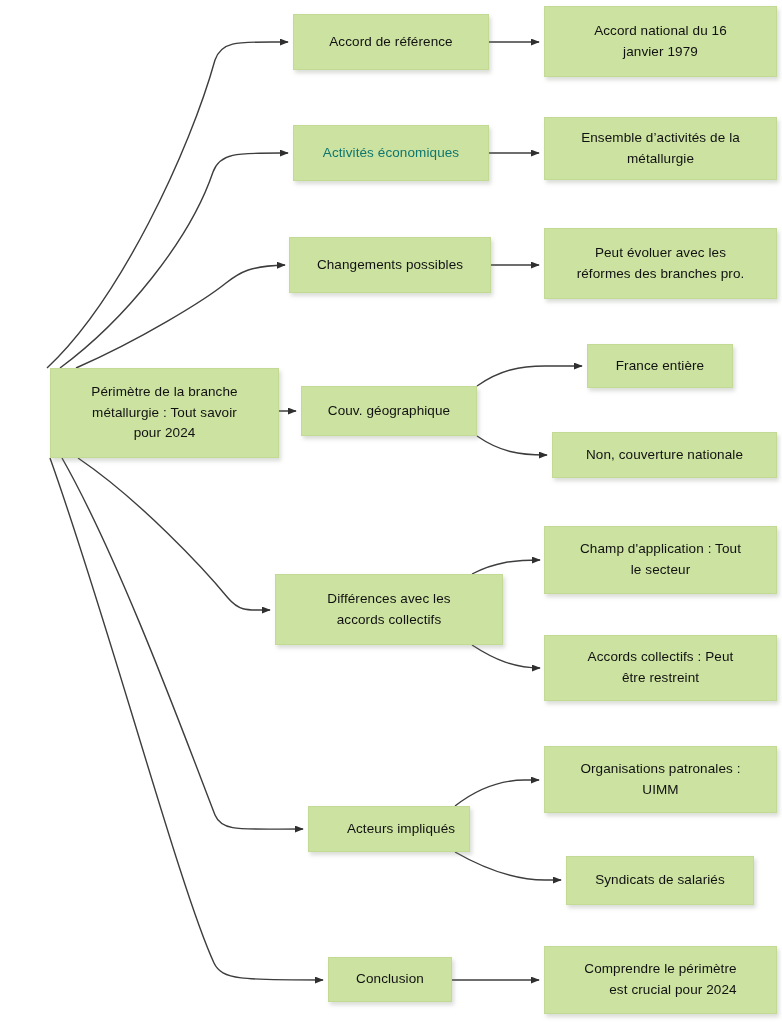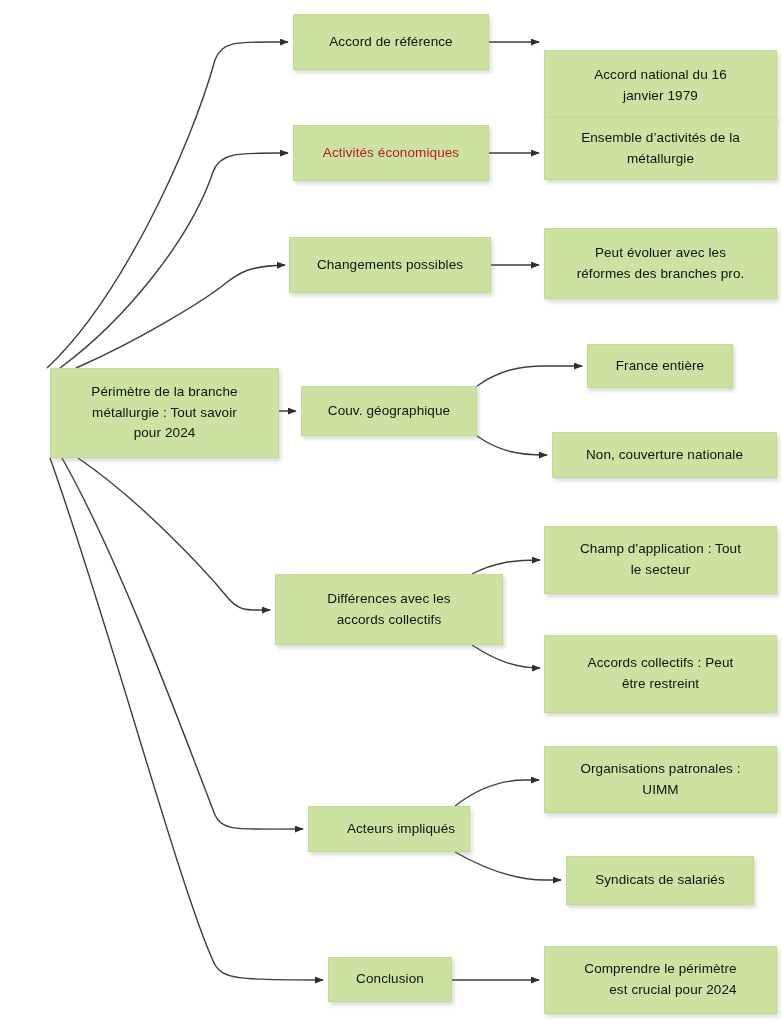--- a/index.html
+++ b/index.html
@@ -77,36 +77,36 @@
         <path d="M 455,852 C 490,872 520,880 545,880 L 561,880" marker-end="url(#arrowhead)" stroke="#3d3d3d"></path>
         <path d="M 452,980 L 539,980" marker-end="url(#arrowhead)" stroke="#3d3d3d"></path>
       </g>
   </svg>
 
   <div id="node-layer">
       <div class="node root" style="left: 6px; top: 368px; width: 229px; height: 90px; background: rgb(204, 226, 160); border-color: rgb(195, 218, 148); color: rgb(17, 17, 17); margin-left: 44px;">Périmètre de la branche
 métallurgie : Tout savoir
 pour 2024</div>
       <div class="node" style="left: 293px; top: 14px; width: 196px; height: 56px; background: rgb(204, 226, 160); border-color: rgb(195, 218, 148); color: rgb(17, 17, 17);">Accord de référence</div>
-      <div class="node" style="left: 544px; top: 6px; width: 233px; height: 71px; background: rgb(204, 226, 160); border-color: rgb(195, 218, 148); color: rgb(17, 17, 17); margin-top: 44px;">Accord national du 16
+      <div class="node" style="left: 544px; top: 6px; width: 233px; height: 71px; background: rgb(204, 226, 160); border-color: rgb(195, 218, 148); color: rgb(17, 17, 17);">Accord national du 16
 janvier 1979</div>
-      <div class="node" style="left: 293px; top: 125px; width: 196px; height: 56px; background: rgb(204, 226, 160); border-color: rgb(195, 218, 148); color: #b91c1c;">Activités économiques</div>
+      <div class="node" style="left: 293px; top: 125px; width: 196px; height: 56px; background: rgb(204, 226, 160); border-color: rgb(195, 218, 148); color: #0f766e;">Activités économiques</div>
       <div class="node" style="left: 544px; top: 117px; width: 233px; height: 63px; background: rgb(204, 226, 160); border-color: rgb(195, 218, 148); color: rgb(17, 17, 17);">Ensemble d’activités de la
 métallurgie</div>
       <div class="node" style="left: 289px; top: 237px; width: 202px; height: 56px; background: rgb(204, 226, 160); border-color: rgb(195, 218, 148); color: rgb(17, 17, 17);">Changements possibles</div>
       <div class="node" style="left: 544px; top: 228px; width: 233px; height: 71px; background: rgb(204, 226, 160); border-color: rgb(195, 218, 148); color: rgb(17, 17, 17);">Peut évoluer avec les
 réformes des branches pro.</div>
       <div class="node" style="left: 301px; top: 386px; width: 176px; height: 50px; background: rgb(204, 226, 160); border-color: rgb(195, 218, 148); color: rgb(17, 17, 17);">Couv. géographique</div>
       <div class="node" style="left: 587px; top: 344px; width: 146px; height: 44px; background: rgb(204, 226, 160); border-color: rgb(195, 218, 148); color: rgb(17, 17, 17);">France entière</div>
       <div class="node" style="left: 552px; top: 432px; width: 225px; height: 46px; background: rgb(204, 226, 160); border-color: rgb(195, 218, 148); color: rgb(17, 17, 17);">Non, couverture nationale</div>
       <div class="node" style="left: 275px; top: 574px; width: 228px; height: 71px; background: rgb(204, 226, 160); border-color: rgb(195, 218, 148); color: rgb(17, 17, 17);">Différences avec les
 accords collectifs</div>
       <div class="node" style="left: 544px; top: 526px; width: 233px; height: 68px; background: rgb(204, 226, 160); border-color: rgb(195, 218, 148); color: rgb(17, 17, 17);">Champ d'application : Tout
 le secteur</div>
-      <div class="node" style="left: 544px; top: 635px; width: 233px; height: 78px; background: rgb(204, 226, 160); border-color: rgb(195, 218, 148); color: rgb(17, 17, 17);">Accords collectifs : Peut
+      <div class="node" style="left: 544px; top: 635px; width: 233px; height: 66px; background: rgb(204, 226, 160); border-color: rgb(195, 218, 148); color: rgb(17, 17, 17);">Accords collectifs : Peut
 être restreint</div>
       <div class="node" style="left: 308px; top: 806px; width: 162px; height: 46px; background: rgb(204, 226, 160); border-color: rgb(195, 218, 148); color: rgb(17, 17, 17); padding-left: 32px;">Acteurs impliqués</div>
       <div class="node" style="left: 544px; top: 746px; width: 233px; height: 67px; background: rgb(204, 226, 160); border-color: rgb(195, 218, 148); color: rgb(17, 17, 17);">Organisations patronales :
 UIMM</div>
       <div class="node" style="left: 566px; top: 856px; width: 188px; height: 49px; background: rgb(204, 226, 160); border-color: rgb(195, 218, 148); color: rgb(17, 17, 17);">Syndicats de salariés</div>
       <div class="node" style="left: 328px; top: 957px; width: 124px; height: 45px; background: rgb(204, 226, 160); border-color: rgb(195, 218, 148); color: rgb(17, 17, 17);">Conclusion</div>
       <div class="node" style="left: 544px; top: 946px; width: 233px; height: 68px; background: rgb(204, 226, 160); border-color: rgb(195, 218, 148); color: rgb(17, 17, 17); text-align: right;">Comprendre le périmètre
 est crucial pour 2024</div>
     </div>
 

